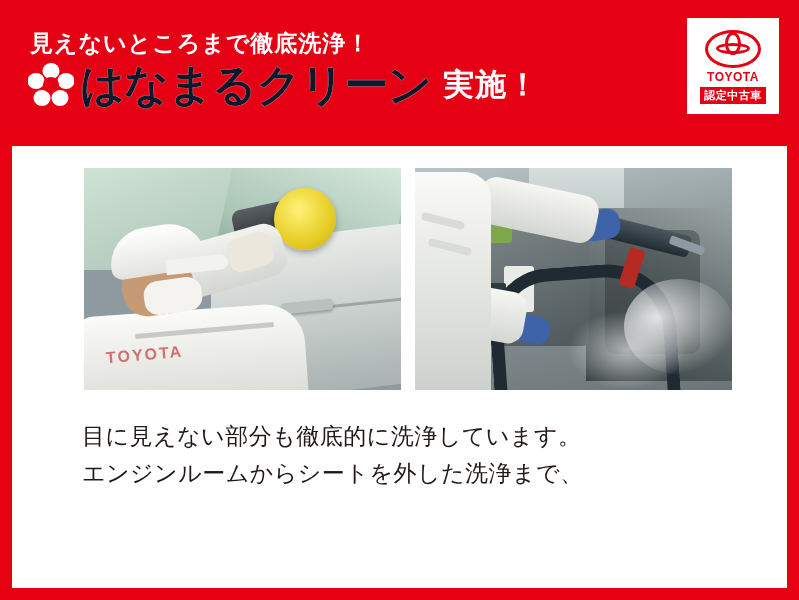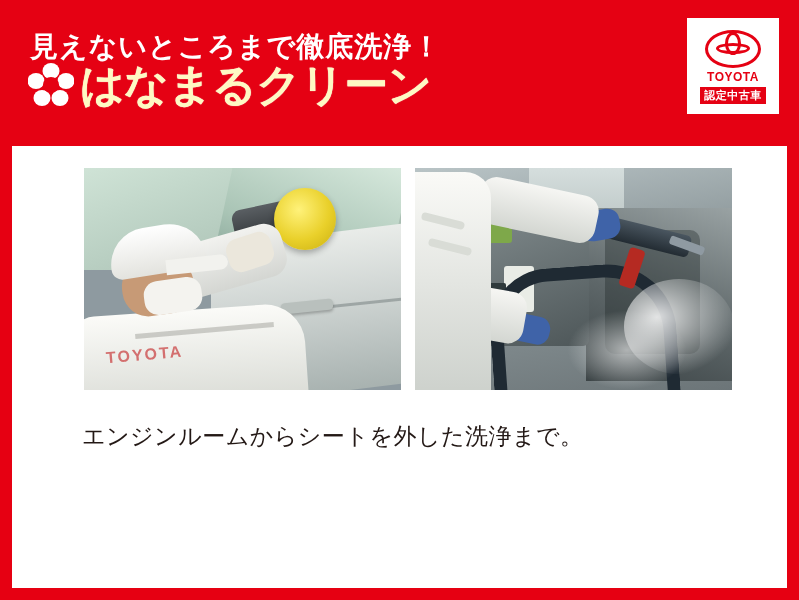--- a/index.html
+++ b/index.html
@@ -25,40 +25,40 @@
   .header {
     position: relative;
     height: 140px;
     background: #e50113;
   }
   .header-tagline {
     position: absolute;
     left: 30px;
     top: 28px;
     color: #ffffff;
-    font-size: 28px;
+    font-size: 23px;
     font-weight: bold;
     letter-spacing: 1px;
     white-space: nowrap;
   }
   .headline-row {
     position: absolute;
     left: 28px;
     top: 62px;
     display: flex;
     align-items: center;
   }
   .flower-icon {
     width: 46px;
     height: 46px;
     position: relative;
     margin-right: 6px;
   }
   .headline-main {
-    color: #fef9c3;
+    color: #0f172a;
     font-size: 44px;
     font-weight: bold;
     letter-spacing: -1px;
     line-height: 1;
     text-shadow: 0 0 1px #ffffff;
     white-space: nowrap;
   }
   .headline-suffix {
     color: #ffffff;
     font-size: 31px;
@@ -356,20 +356,21 @@
             <ellipse cx="23" cy="9" rx="8.5" ry="8"></ellipse>
             <ellipse cx="38" cy="19" rx="8.5" ry="8"></ellipse>
             <ellipse cx="32" cy="36" rx="8.5" ry="8"></ellipse>
             <ellipse cx="14" cy="36" rx="8.5" ry="8"></ellipse>
             <ellipse cx="8" cy="19" rx="8.5" ry="8"></ellipse>
           </g>
           <circle cx="23" cy="23" r="8" fill="#e50113"></circle>
         </svg>
       </span>
       <span class="headline-main">はなまるクリーン</span>
+      <span class="headline-suffix">実施！</span>
     </div>
 
     <div class="logo-box">
       <span class="logo-mark">
         <span class="logo-ellipse-outer"></span>
         <span class="logo-ellipse-h"></span>
         <span class="logo-ellipse-v"></span>
       </span>
       <span class="logo-word">TOYOTA</span>
       <span class="logo-sub">認定中古車</span>
@@ -419,17 +420,18 @@
         <span class="p2-torso"></span>
         <span class="p2-reflect"></span>
         <span class="p2-reflect2"></span>
         <span class="p2-steam"></span>
         <span class="p2-steam2"></span>
       </div>
 
     </div>
 
     <div class="caption">
-      <div>エンジンルームからシートを外した洗浄まで。</div>
+      <div>目に見えない部分も徹底的に洗浄しています。</div>
+      <div>エンジンルームからシートを外した洗浄まで、</div>
     </div>
 
   </div>
 </div>
 
 </body></html>

